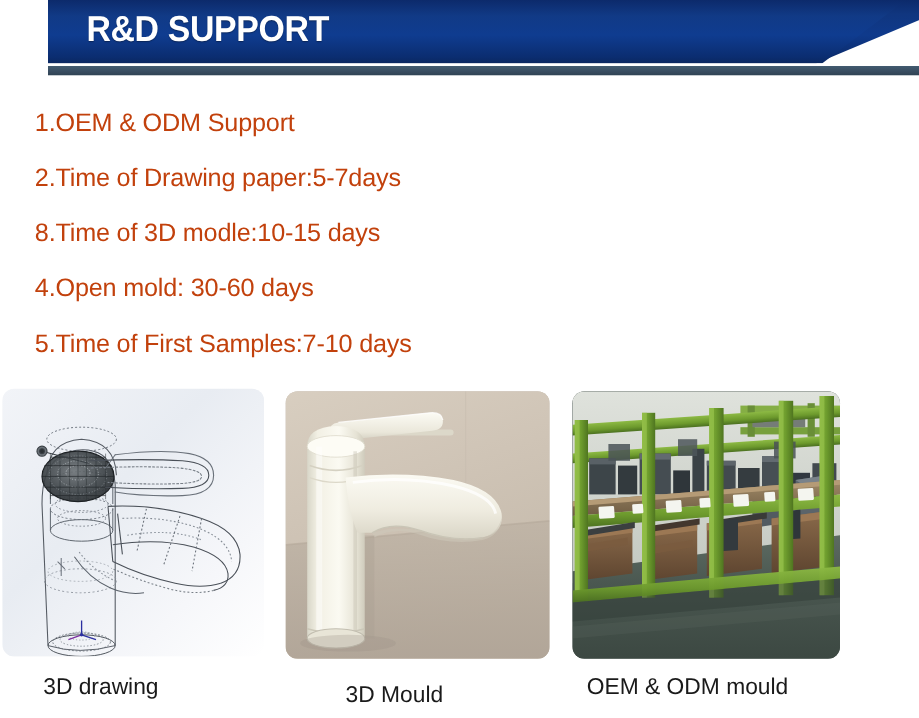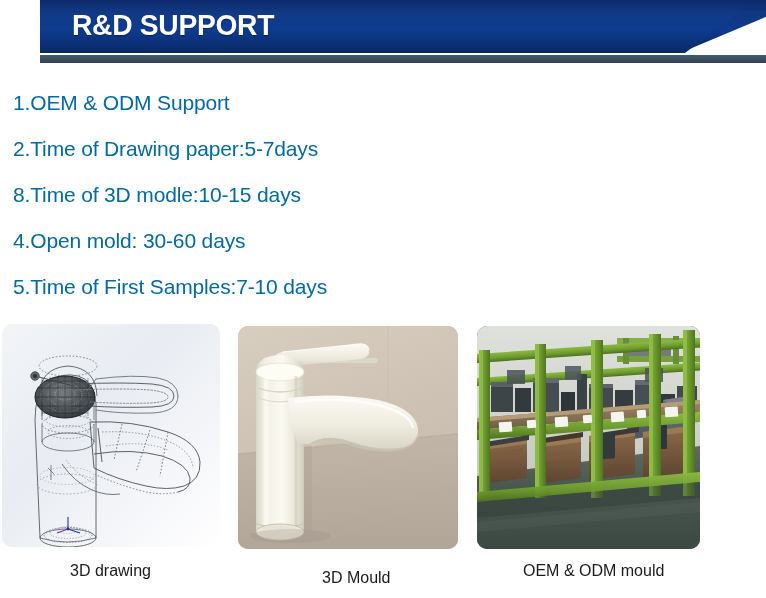--- a/index.html
+++ b/index.html
@@ -104,24 +104,24 @@
     position: absolute;
     left: 0;
     top: 80px;
     width: 766px;
     list-style: none;
     margin: 0;
     padding: 0;
   }
   .feature-item {
     font-size: 21px;
-    color: #0369a1;
+    color: #c2410c;
     line-height: 46px;
     height: 46px;
-    padding-left: 13px;
+    padding-left: 29px;
     white-space: nowrap;
     font-family: "Liberation Sans", sans-serif;
     letter-spacing: -0.15px;
   }
 
   
   .panel {
     position: absolute;
     border-radius: 10px;
     overflow: hidden;
@@ -146,25 +146,24 @@
     width: 223px;
     height: 223px;
     background: #4a5550;
   }
 
   .panel svg { display: block; width: 100%; height: 100%; }
 
   
   .caption {
     position: absolute;
-    font-size: 16px;
+    font-size: 19px;
     color: #1a1a1a;
     font-family: "Liberation Sans", sans-serif;
     white-space: nowrap;
-    margin-left: 34px;
   }
   .caption-1 { left: 36px;  top: 562px; }
   .caption-2 { left: 288px; top: 569px; }
   .caption-3 { left: 489px; top: 562px; }
 </style>
 </head>
 <body>
 
 <div class="banner">
   <div class="banner-blue"></div>

